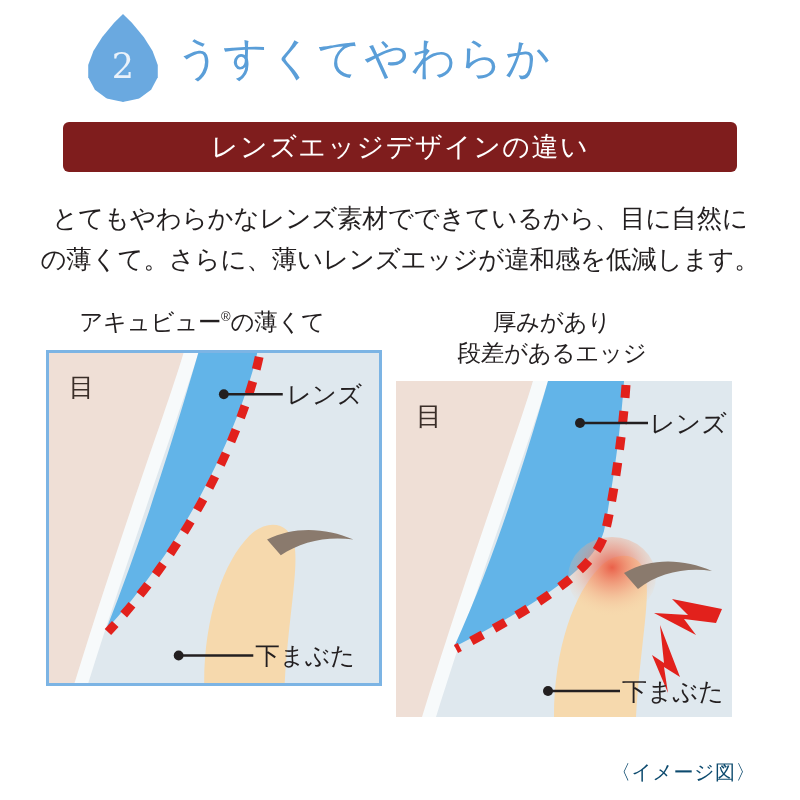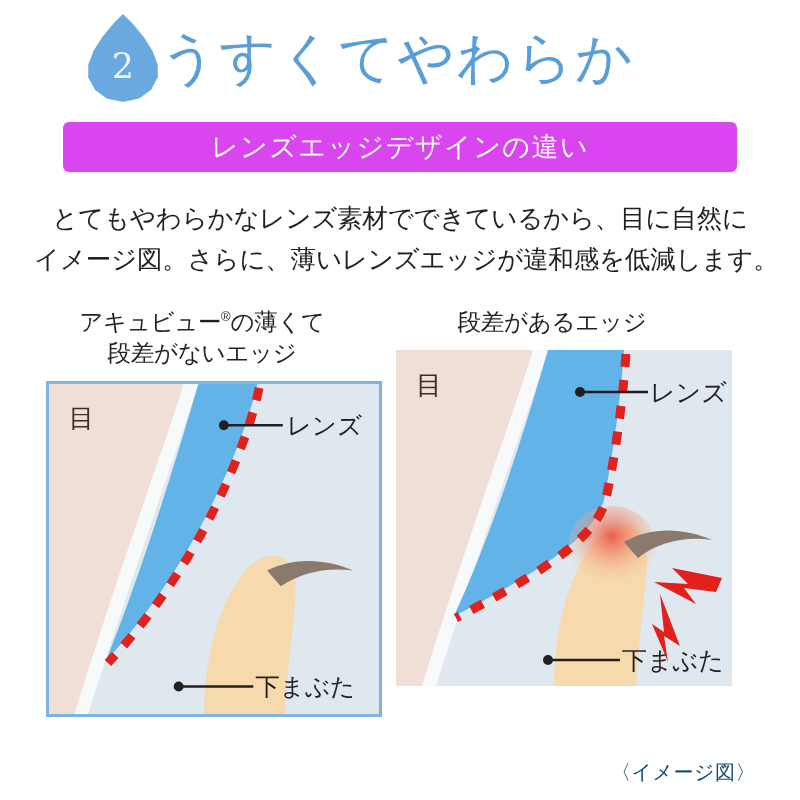--- a/index.html
+++ b/index.html
@@ -47,35 +47,36 @@
     justify-content: center;
     padding-top: 16px;
     box-sizing: border-box;
     color: #eaf2fa;
     font-size: 35px;
     font-family: "DejaVu Serif", "Liberation Serif", serif;
     font-weight: 400;
     letter-spacing: 0;
   }
   .header-title {
+    margin-left: 16px;
     color: #5a9ed8;
-    font-size: 56px;
+    font-size: 44px;
     line-height: 1;
     letter-spacing: 2px;
     font-weight: 400;
     white-space: nowrap;
     font-family: "DejaVu Sans", "Liberation Sans", sans-serif;
   }
 
   
   .banner {
     margin: 18px auto 0 auto;
     width: 674px;
     height: 50px;
-    background: #d946ef;
+    background: #7f1d1d;
     border-radius: 6px;
     display: flex;
     align-items: center;
     justify-content: center;
   }
   .banner-text {
     color: #ffffff;
     font-size: 27px;
     letter-spacing: 1.5px;
     font-weight: 400;
@@ -155,29 +156,28 @@
   </div>
   <div class="header-title">うすくてやわらか</div>
 </div>
 
 <div class="banner">
   <div class="banner-text">レンズエッジデザインの違い</div>
 </div>
 
 <div class="lead">
   <span class="lead-line">とてもやわらかなレンズ素材でできているから、目に自然に</span>
-  <span class="lead-line">イメージ図。さらに、薄いレンズエッジが違和感を低減します。</span>
+  <span class="lead-line">の薄くて。さらに、薄いレンズエッジが違和感を低減します。</span>
 </div>
 
 <div class="panels">
 
   <div class="panel">
     <div class="panel-caption">
       <div><span>アキュビュー</span><sup>®</sup><span>の薄くて</span></div>
-      <div>段差がないエッジ</div>
     </div>
 
     <svg class="fig bordered" viewBox="0 0 336 336">
       <defs>
         <clipPath id="clipL">
             <rect x="0" y="0" width="336" height="336"></rect>
           </clipPath>
       </defs>
       <g clip-path="url(#clipL)">
 
@@ -203,20 +203,21 @@
 
         <circle cx="132" cy="308" r="5" fill="#231f20"></circle>
         <line x1="132" y1="308" x2="208" y2="308" stroke="#231f20" stroke-width="2.5"></line>
         <text class="svg-label" x="210" y="317">下まぶた</text>
       </g>
     </svg>
   </div>
 
   <div class="panel">
     <div class="panel-caption">
+      <div>厚みがあり</div>
       <div>段差があるエッジ</div>
     </div>
 
     <svg class="fig" viewBox="0 0 336 336">
       <defs>
         <clipPath id="clipR">
             <rect x="0" y="0" width="336" height="336"></rect>
           </clipPath>
         <radialGradient id="irritate" cx="50%" cy="38%" r="62%">
           <stop offset="0%" stop-color="#e8503c" stop-opacity="0.88"></stop>

